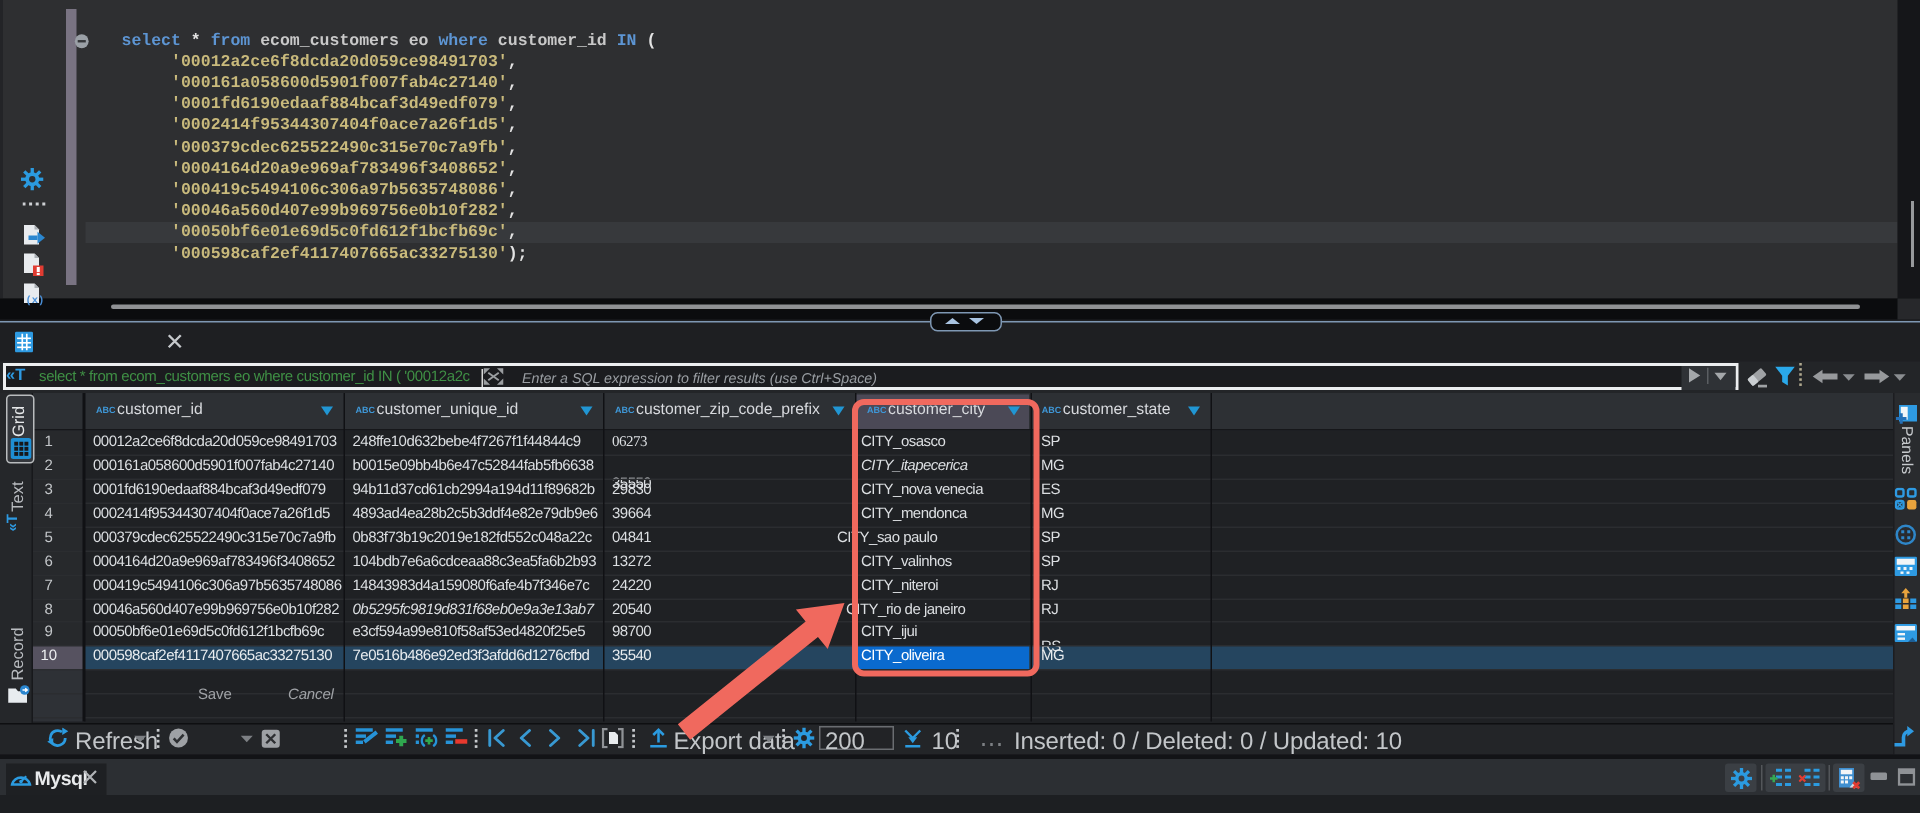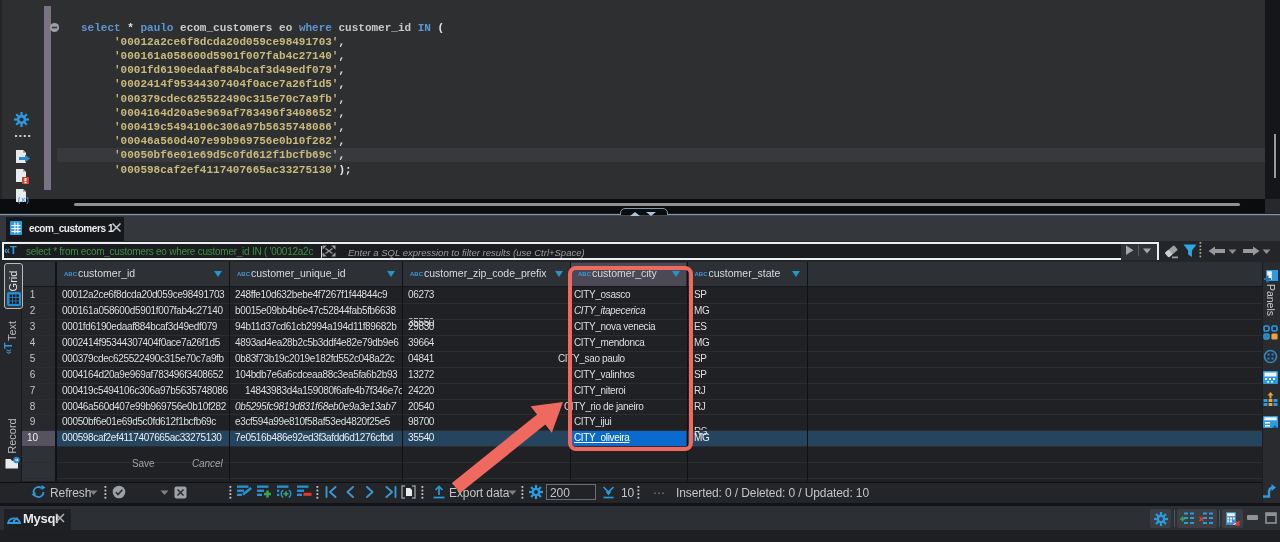--- a/index.html
+++ b/index.html
@@ -38,62 +38,57 @@
 .vtext2{position:absolute;text-align:center;transform:rotate(90deg);font-size:10.5px;color:#c6c9cc;}
 .abc{position:absolute;top:9px;font-size:6px;font-weight:bold;color:#3f98d8;letter-spacing:0;}
 .hname{position:absolute;top:5px;font-size:10.5px;color:#d8dade;}
 .sortarr{position:absolute;top:9px;width:0;height:0;border-left:4.5px solid transparent;border-right:4.5px solid transparent;border-top:6px solid #2196d3;}
 .rownum{position:absolute;left:22px;width:34px;height:15.93px;background:#27292c;color:#c3c6c9;font-size:10px;text-align:center;line-height:16px;padding-right:13px;box-sizing:border-box;}
 .cell{position:absolute;font-size:10px;letter-spacing:-0.35px;color:#dcdfe2;line-height:15.93px;white-space:nowrap;}
 .vline{position:absolute;top:0;width:1px;background:#101114;}
 .hline{position:absolute;left:22px;width:1240px;height:1px;background:#2b2d30;}
 
 #gfooter{left:0;top:482px;width:1262px;height:21px;background:#232528;border-top:1px solid #0e0f11;box-sizing:border-box;}
-.ftxt{position:absolute;top:486px;font-size:12px;letter-spacing:-0.1px;color:#c3c6c9;}
+.ftxt{position:absolute;top:486px;font-size:16px;letter-spacing:-0.1px;color:#c3c6c9;}
 .ftxtd{position:absolute;top:458px;font-size:10px;letter-spacing:-0.1px;color:#a0a3a7;}
 
 #botsep{left:0;top:503px;width:1280px;height:3px;background:#121316;}
 #botbar{left:0;top:506px;width:1280px;height:24px;background:#2c2f33;}
 #bottab{left:4px;top:3px;width:67px;height:21px;background:#1e2023;}
 #botbot{left:0;top:530px;width:1280px;height:12px;background:#1d1f22;}
 
 #redrect{left:567.5px;top:266px;width:125px;height:184.5px;border:4px solid #f0695e;border-radius:8px;box-sizing:border-box;}
 </style>
 </head>
 <body>
 <div id="app">
   <div id="editor" class="abs">
     <div class="leftedge abs"></div>
     <div id="curline" class="abs"></div>
     <div id="ruler" class="abs"></div>
-    <pre class="sql"><span class="kw">select</span> <span class="pn">*</span> <span class="kw">paulo</span> ecom_customers eo <span class="kw">where</span> customer_id <span class="kw">IN</span> <span class="pn">(</span>
+    <pre class="sql"><span class="kw">select</span> <span class="pn">*</span> <span class="kw">from</span> ecom_customers eo <span class="kw">where</span> customer_id <span class="kw">IN</span> <span class="pn">(</span>
      <span class="st">'00012a2ce6f8dcda20d059ce98491703'</span><span class="pn">,</span>
      <span class="st">'000161a058600d5901f007fab4c27140'</span><span class="pn">,</span>
      <span class="st">'0001fd6190edaaf884bcaf3d49edf079'</span><span class="pn">,</span>
      <span class="st">'0002414f95344307404f0ace7a26f1d5'</span><span class="pn">,</span>
      <span class="st">'000379cdec625522490c315e70c7a9fb'</span><span class="pn">,</span>
      <span class="st">'0004164d20a9e969af783496f3408652'</span><span class="pn">,</span>
      <span class="st">'000419c5494106c306a97b5635748086'</span><span class="pn">,</span>
      <span class="st">'00046a560d407e99b969756e0b10f282'</span><span class="pn">,</span>
      <span class="st">'00050bf6e01e69d5c0fd612f1bcfb69c'</span><span class="pn">,</span>
      <span class="st">'000598caf2ef4117407665ac33275130'</span><span class="pn">);</span></pre>
     <div class="abs" style="left:1265px;top:0;width:15px;height:199px;background:#151619;"></div>
       <div class="abs" style="left:1273.5px;top:134px;width:2.5px;height:44px;background:#97999c;"></div>
   </div>
   <div id="hscroll" class="abs">
       <div id="hthumb" class="abs"></div>
       <div class="abs" style="left:1265px;top:0;width:15px;height:14px;background:#27282b;"></div>
     </div>
   <div id="sashline" class="abs"></div>
   <div id="sashbox" class="abs"></div>
-  <div id="tabbar" class="abs">
-    <div id="tab1" class="abs">
-        <span class="lbl">ecom_customers 1</span>
-      </div>
-  </div>
   <div id="filterrow" class="abs">
     <div id="filterbox" class="abs">
       <div id="fgreen" class="abs">select * from ecom_customers eo where customer_id IN ( '00012a2c</div>
       <div id="fcursor" class="abs"></div>
       <div id="fplace" class="abs">Enter a SQL expression to filter results (use Ctrl+Space)</div>
       <div id="fbtn" class="abs"></div>
     </div>
   </div>
   <div id="grid" class="abs">
     <div id="ghead" class="abs"></div>
@@ -113,21 +108,21 @@
 <span class="abc" style="left:578px;">ABC</span>
 <span class="hname" style="left:592px;">customer_city</span>
 <span class="sortarr" style="left:671.5px;"></span>
 <span class="abc" style="left:694.5px;">ABC</span>
 <span class="hname" style="left:708.5px;">customer_state</span>
 <span class="sortarr" style="left:792px;"></span>
 <div class="abs" style="left:56px;top:168.4px;width:1206px;height:15.93px;background:#25455f;"></div>
 <div class="rownum" style="top:25.0px;">1</div>
 <div class="cell" style="left:62px;top:25.0px;">00012a2ce6f8dcda20d059ce98491703</div>
 <div class="cell" style="left:235px;top:25.0px;">248ffe10d632bebe4f7267f1f44844c9</div>
-<div class="cell" style="left:408px;top:25.0px;">06273</div>
+<div class="cell" style="left:408px;top:25.0px;font-family:Liberation Serif, serif;">06273</div>
 <div class="cell" style="left:574px;top:25.0px;">CITY_osasco</div>
 <div class="cell" style="left:694px;top:25.0px;">SP</div>
 <div class="rownum" style="top:40.9px;">2</div>
 <div class="cell" style="left:62px;top:40.9px;">000161a058600d5901f007fab4c27140</div>
 <div class="cell" style="left:235px;top:40.9px;">b0015e09bb4b6e47c52844fab5fb6638</div>
 <div class="cell" style="left:408px;top:40.9px;margin-top:12px;">35550</div>
 <div class="cell" style="left:574px;top:40.9px;font-style:italic;">CITY_itapecerica</div>
 <div class="cell" style="left:694px;top:40.9px;">MG</div>
 <div class="rownum" style="top:56.9px;">3</div>
 <div class="cell" style="left:62px;top:56.9px;">0001fd6190edaaf884bcaf3d49edf079</div>
@@ -148,42 +143,42 @@
 <div class="cell" style="left:558px;top:88.7px;">CITY_sao paulo</div>
 <div class="cell" style="left:694px;top:88.7px;">SP</div>
 <div class="rownum" style="top:104.7px;">6</div>
 <div class="cell" style="left:62px;top:104.7px;">0004164d20a9e969af783496f3408652</div>
 <div class="cell" style="left:235px;top:104.7px;">104bdb7e6a6cdceaa88c3ea5fa6b2b93</div>
 <div class="cell" style="left:408px;top:104.7px;">13272</div>
 <div class="cell" style="left:574px;top:104.7px;">CITY_valinhos</div>
 <div class="cell" style="left:694px;top:104.7px;">SP</div>
 <div class="rownum" style="top:120.6px;">7</div>
 <div class="cell" style="left:62px;top:120.6px;">000419c5494106c306a97b5635748086</div>
-<div class="cell" style="left:245px;top:120.6px;">14843983d4a159080f6afe4b7f346e7c</div>
+<div class="cell" style="left:235px;top:120.6px;">14843983d4a159080f6afe4b7f346e7c</div>
 <div class="cell" style="left:408px;top:120.6px;">24220</div>
 <div class="cell" style="left:574px;top:120.6px;">CITY_niteroi</div>
 <div class="cell" style="left:694px;top:120.6px;">RJ</div>
 <div class="rownum" style="top:136.5px;">8</div>
 <div class="cell" style="left:62px;top:136.5px;">00046a560d407e99b969756e0b10f282</div>
 <div class="cell" style="left:235px;top:137px;font-style:italic;">0b5295fc9819d831f68eb0e9a3e13ab7</div>
 <div class="cell" style="left:408px;top:136.5px;">20540</div>
 <div class="cell" style="left:564px;top:136.5px;">CITY_rio de janeiro</div>
 <div class="cell" style="left:694px;top:136.5px;">RJ</div>
 <div class="rownum" style="top:152.4px;">9</div>
 <div class="cell" style="left:62px;top:152.4px;">00050bf6e01e69d5c0fd612f1bcfb69c</div>
 <div class="cell" style="left:235px;top:152.4px;">e3cf594a99e810f58af53ed4820f25e5</div>
 <div class="cell" style="left:408px;top:152.4px;">98700</div>
 <div class="cell" style="left:574px;top:152.4px;">CITY_ijui</div>
 <div class="cell" style="left:694px;top:162px;">RS</div>
 <div class="rownum" style="top:168.4px;background:#565260;color:#eceef0;">10</div>
 <div class="cell" style="left:62px;top:168.4px;color:#e8ecef;">000598caf2ef4117407665ac33275130</div>
 <div class="cell" style="left:235px;top:168.4px;color:#e8ecef;">7e0516b486e92ed3f3afdd6d1276cfbd</div>
 <div class="cell" style="left:408px;top:168.4px;color:#e8ecef;">35540</div>
 <div class="abs" style="left:570.5px;top:168.4px;width:115px;height:15.93px;background:#0a6ace;"></div>
-<div class="cell" style="left:574px;top:168.4px;color:#ffffff;text-decoration:underline;">CITY_oliveira</div>
+<div class="cell" style="left:574px;top:168.4px;color:#ffffff;">CITY_oliveira</div>
 <div class="cell" style="left:694px;top:168.4px;color:#e8ecef;">MG</div>
 <div class="rownum" style="top:184.3px;height:15.9px;background:#2e3136;"></div>
 <div class="rownum" style="top:200.2px;height:18.8px;background:#2e3136;"></div>
 <div class="hline" style="top:40.9px;"></div>
 <div class="hline" style="top:56.9px;"></div>
 <div class="hline" style="top:72.8px;"></div>
 <div class="hline" style="top:88.7px;"></div>
 <div class="hline" style="top:104.7px;"></div>
 <div class="hline" style="top:120.6px;"></div>
 <div class="hline" style="top:136.5px;"></div>

